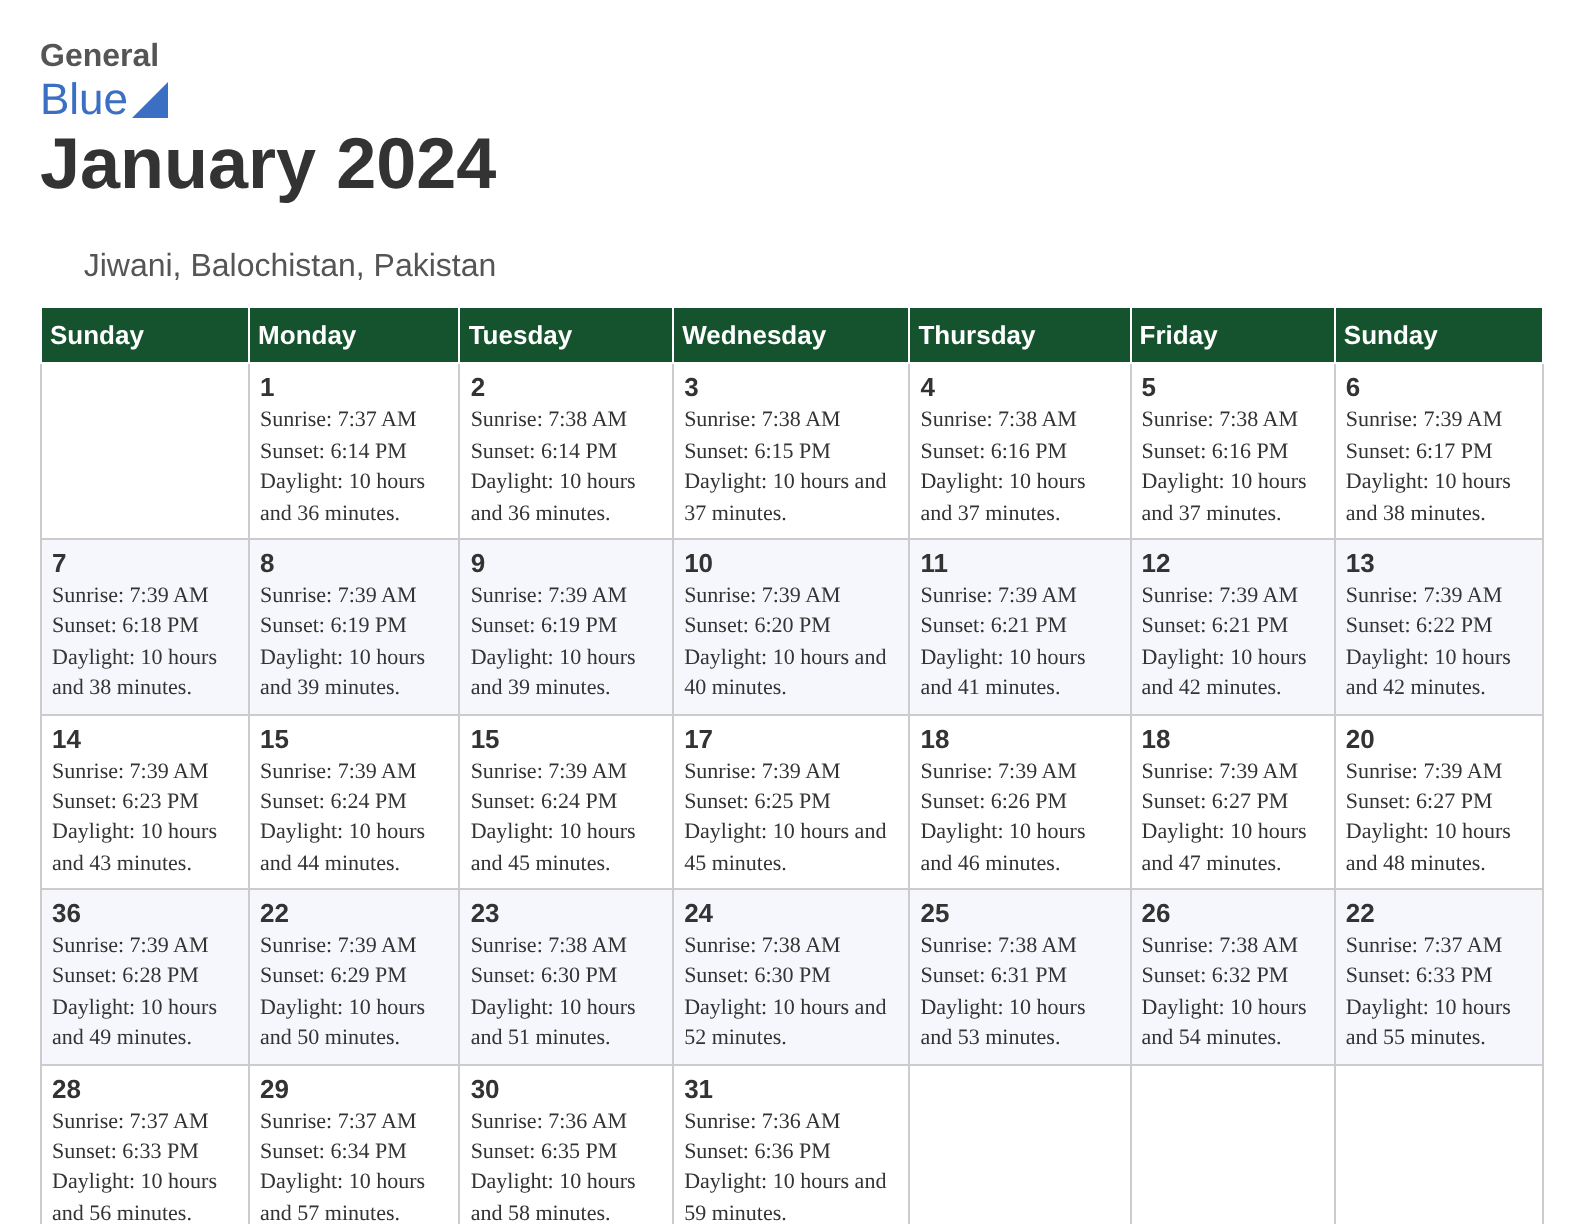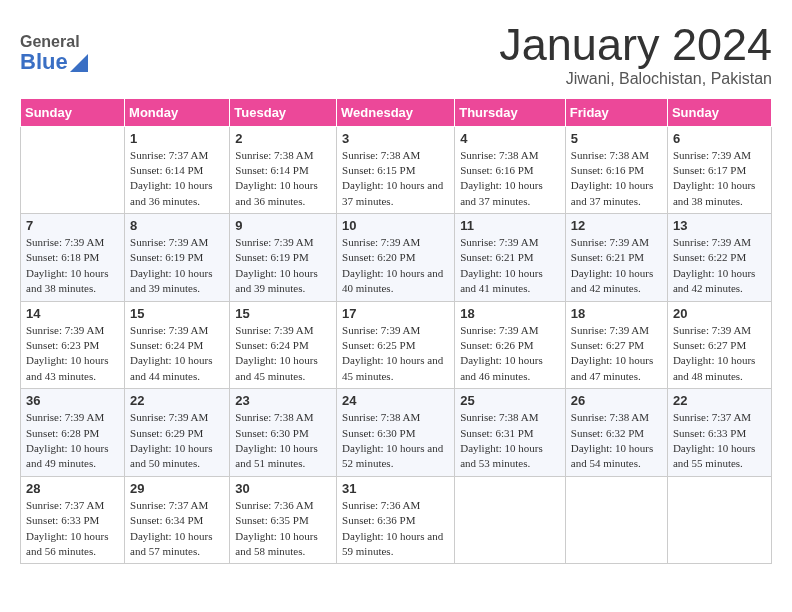--- a/index.html
+++ b/index.html
@@ -6,53 +6,55 @@
     body {
       font-family: Arial, sans-serif;
       background: #fff;
       width: 792px;
       min-height: 612px;
       padding: 20px;
     }
     .header {
       display: flex;
       justify-content: space-between;
-      align-items: center;
+      align-items: flex-start;
       margin-bottom: 10px;
+      flex-direction: column;
     }
     .logo {
       display: flex;
       flex-direction: column;
       font-size: 18px;
       font-weight: bold;
       color: #333;
       line-height: 1.1;
     }
     .logo-general { color: #555; font-size: 16px; }
     .title-area {
       text-align: right;
     }
     .title-area h1 {
-      font-size: 45px;
-      font-weight: normal;
+      font-size: 36px;
+      font-weight: bold;
       color: #333;
       line-height: 1.1;
     }
     .title-area h2 {
       font-size: 16px;
       font-weight: normal;
       color: #555;
+      margin-top: 24px;
     }
     table {
       width: 100%;
       border-collapse: collapse;
       font-size: 11px;
     }
     thead tr th {
-      background-color: #ec4899;
+      background-color: #14532d;
       color: #fff;
       padding: 6px 4px;
       text-align: left;
       font-size: 13px;
       border: 1px solid #fff;
     }
     tbody tr td {
       border: 1px solid #ccc;
       padding: 4px 5px;
       vertical-align: top;
@@ -77,21 +79,21 @@
       font-family: Liberation Serif, serif;
     }
   </style>
 </head>
 <body>
 
 <div class="header">
   <div class="logo">
     <span class="logo-general">General</span>
     <span style="display:flex;align-items:center;">
-      <span style="color:#3a6fc4;font-size:22px;font-weight:bold;">Blue</span>
+      <span style="color:#3a6fc4;font-size:22px;font-weight:normal;">Blue</span>
       <svg width="18" height="18" viewBox="0 0 18 18" style="margin-left:2px;">
         <polygon points="0,18 18,18 18,0" fill="#3a6fc4"></polygon>
       </svg>
     </span>
   </div>
   <div class="title-area">
     <h1>January 2024</h1>
     <h2>Jiwani, Balochistan, Pakistan</h2>
   </div>
 </div>

